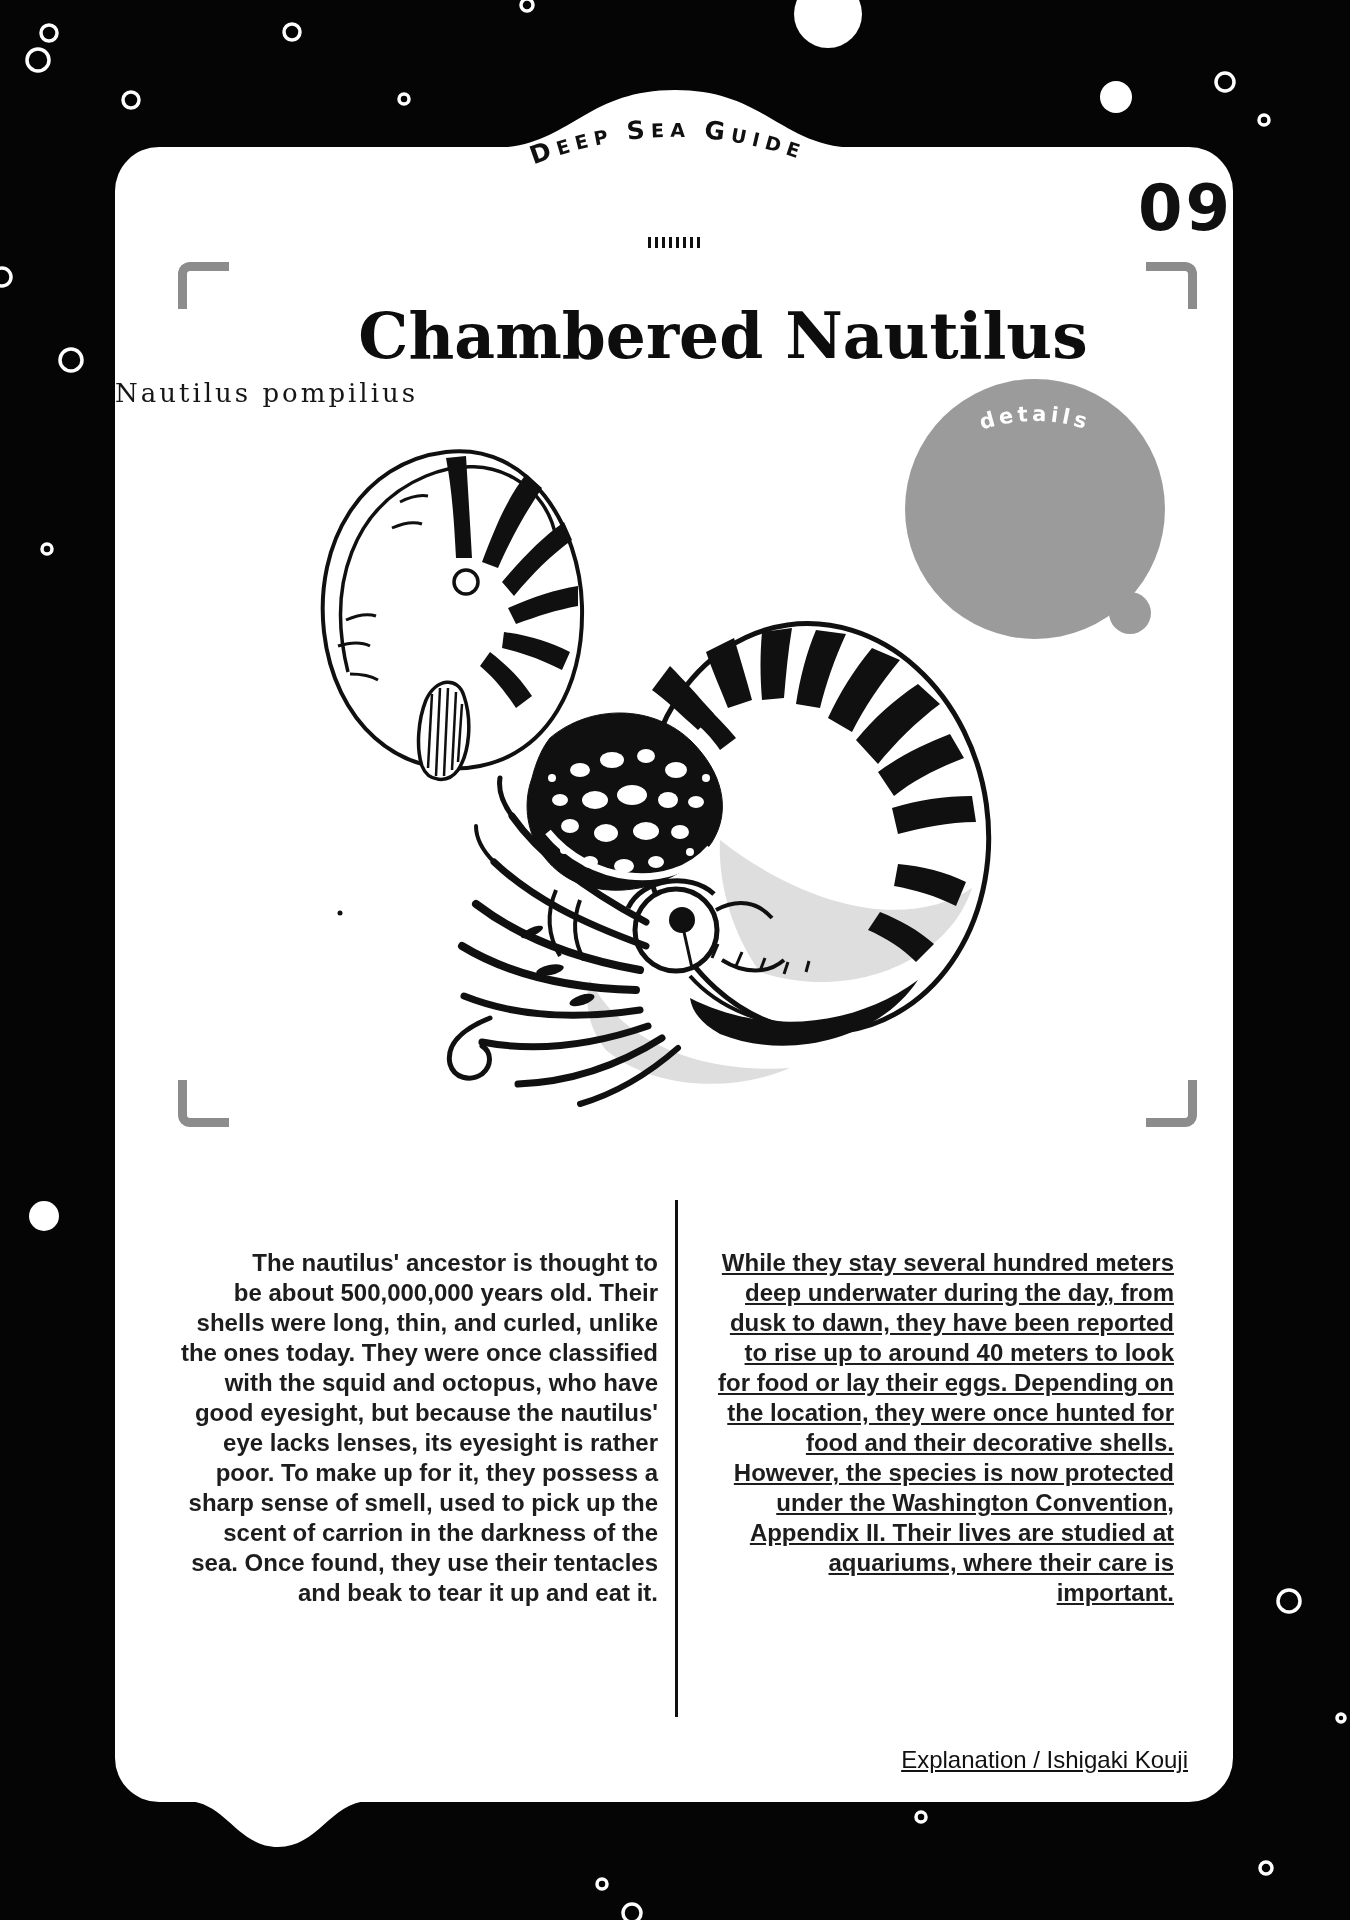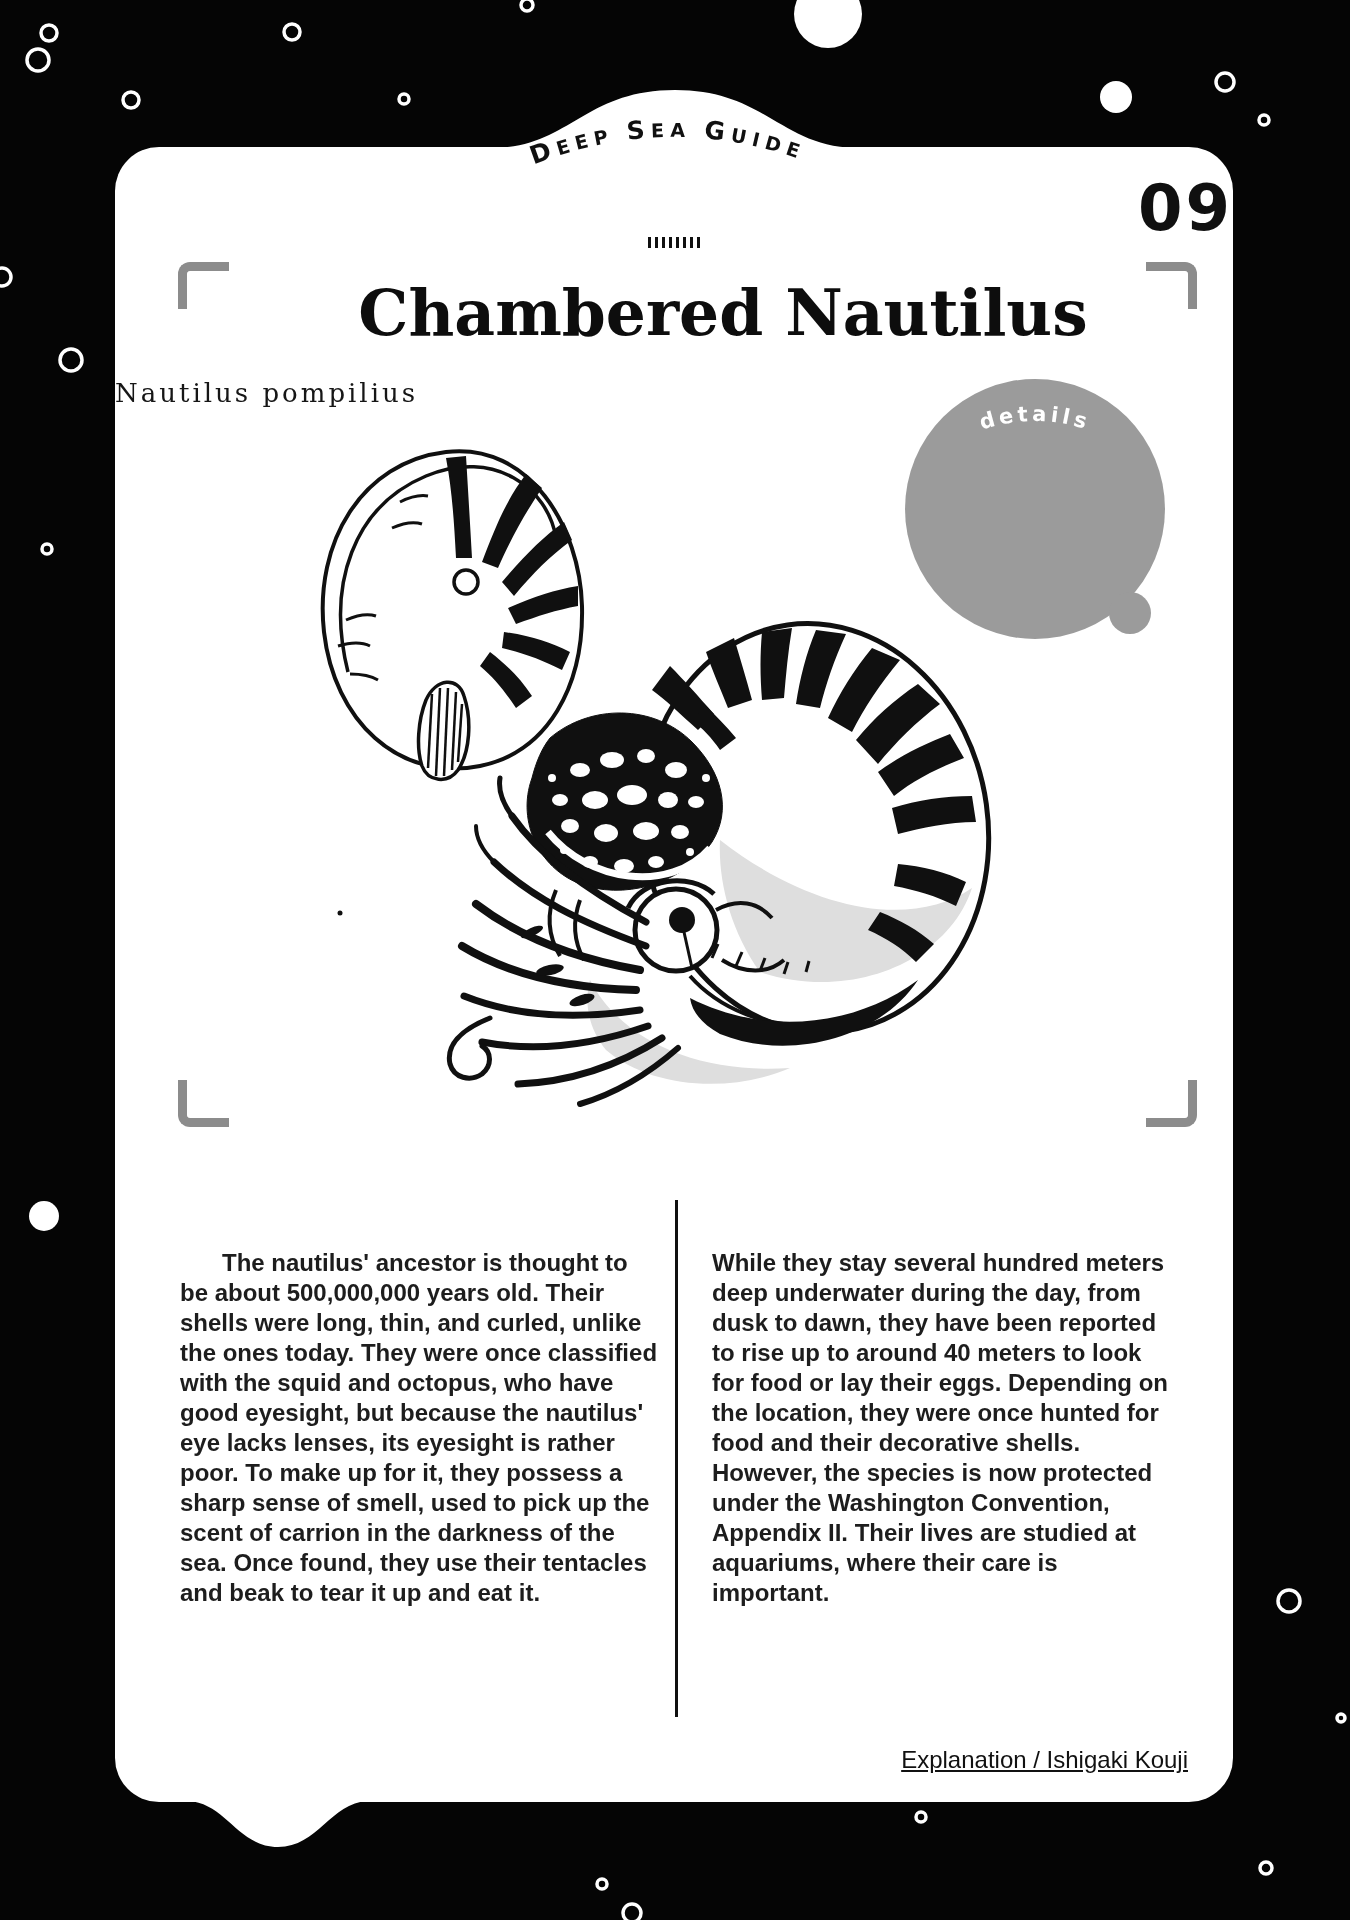--- a/index.html
+++ b/index.html
@@ -19,41 +19,41 @@
         font-family:"DejaVu Sans",sans-serif;font-weight:800;font-size:64px;letter-spacing:3px;color:#101010;line-height:1;}
   .ticks{position:absolute;left:115px;top:237px;width:1118px;display:flex;justify-content:center;gap:4px;z-index:2;}
   .ticks span{width:3px;height:11px;background:#101010;display:block;}
   
   .bracket{position:absolute;width:42px;height:38px;z-index:2;}
   .bracket.tl{left:178px;top:262px;border-top:9px solid var(--bracket_gray,#8c8c8c);border-left:9px solid var(--bracket_gray,#8c8c8c);border-top-left-radius:12px;}
   .bracket.tr{left:1146px;top:262px;border-top:9px solid var(--bracket_gray,#8c8c8c);border-right:9px solid var(--bracket_gray,#8c8c8c);border-top-right-radius:12px;}
   .bracket.bl{left:178px;top:1080px;border-bottom:9px solid var(--bracket_gray,#8c8c8c);border-left:9px solid var(--bracket_gray,#8c8c8c);border-bottom-left-radius:12px;}
   .bracket.br{left:1146px;top:1080px;border-bottom:9px solid var(--bracket_gray,#8c8c8c);border-right:9px solid var(--bracket_gray,#8c8c8c);border-bottom-right-radius:12px;}
   
-  .title{position:absolute;left:115px;top:279px;width:1216px;margin:0;text-align:center;z-index:2;
+  .title{position:absolute;left:115px;top:302px;width:1216px;margin:0;text-align:center;z-index:2;
         font-family:"DejaVu Serif",serif;font-weight:bold;font-size:63px;color:#0d0d0d;line-height:1.1;}
   .sci-name{position:absolute;left:115px;top:378px;width:1118px;z-index:2;
         font-family:"DejaVu Serif",serif;font-size:26px;letter-spacing:3px;color:#161616;}
   
   .bubble{position:absolute;left:905px;top:378px;width:260px;height:262px;z-index:3;}
   .bubble svg{position:absolute;left:0;top:0;}
   .bubble .arch-label{font-family:"DejaVu Sans",sans-serif;font-weight:bold;font-size:21px;letter-spacing:4px;fill:#ffffff;}
   .bubble-text{position:absolute;left:0;top:62px;width:260px;text-align:center;color:#ffffff;
         font-family:"DejaVu Sans",sans-serif;font-weight:bold;}
   .bubble-text .l1{font-size:25px;line-height:32px;}
   .bubble-text .v1{font-size:29px;line-height:36px;}
   .bubble-text .l2{font-size:27px;line-height:34px;margin-top:16px;}
   .bubble-text .v2{font-size:29px;line-height:36px;}
   
   .illustration{position:absolute;left:250px;top:370px;z-index:2;}
   
   .col{position:absolute;margin:0;z-index:2;font-family:"Liberation Sans",sans-serif;font-weight:bold;
-       font-size:24px;line-height:30px;color:#1d1d1d;text-align:left;}
+       font-size:24px;line-height:30px;color:#1d1d1d;text-align:right;}
   .col.left{left:180px;top:1248px;width:478px;text-indent:42px;}
-  .col.right{left:712px;top:1248px;width:462px;}
+  .col.right{left:712px;top:1248px;width:462px;text-decoration:underline;}
   .divider{position:absolute;left:675px;top:1200px;width:3px;height:517px;background:#101010;z-index:2;}
   .credit{position:absolute;right:162px;top:1746px;z-index:2;font-family:"Liberation Sans",sans-serif;
         font-size:24px;color:#111;text-decoration:underline;}
 </style>
 </head>
 <body>
 
 <div class="page" style="--background: #050505; --card: #ffffff; --ink: #101010; --bubble_gray: #9b9b9b; --bracket_gray: #8c8c8c; --body_text: #1d1d1d; --shade_gray: #dedede;">
 
   <svg class="bg-dots" width="1350" height="1920">

